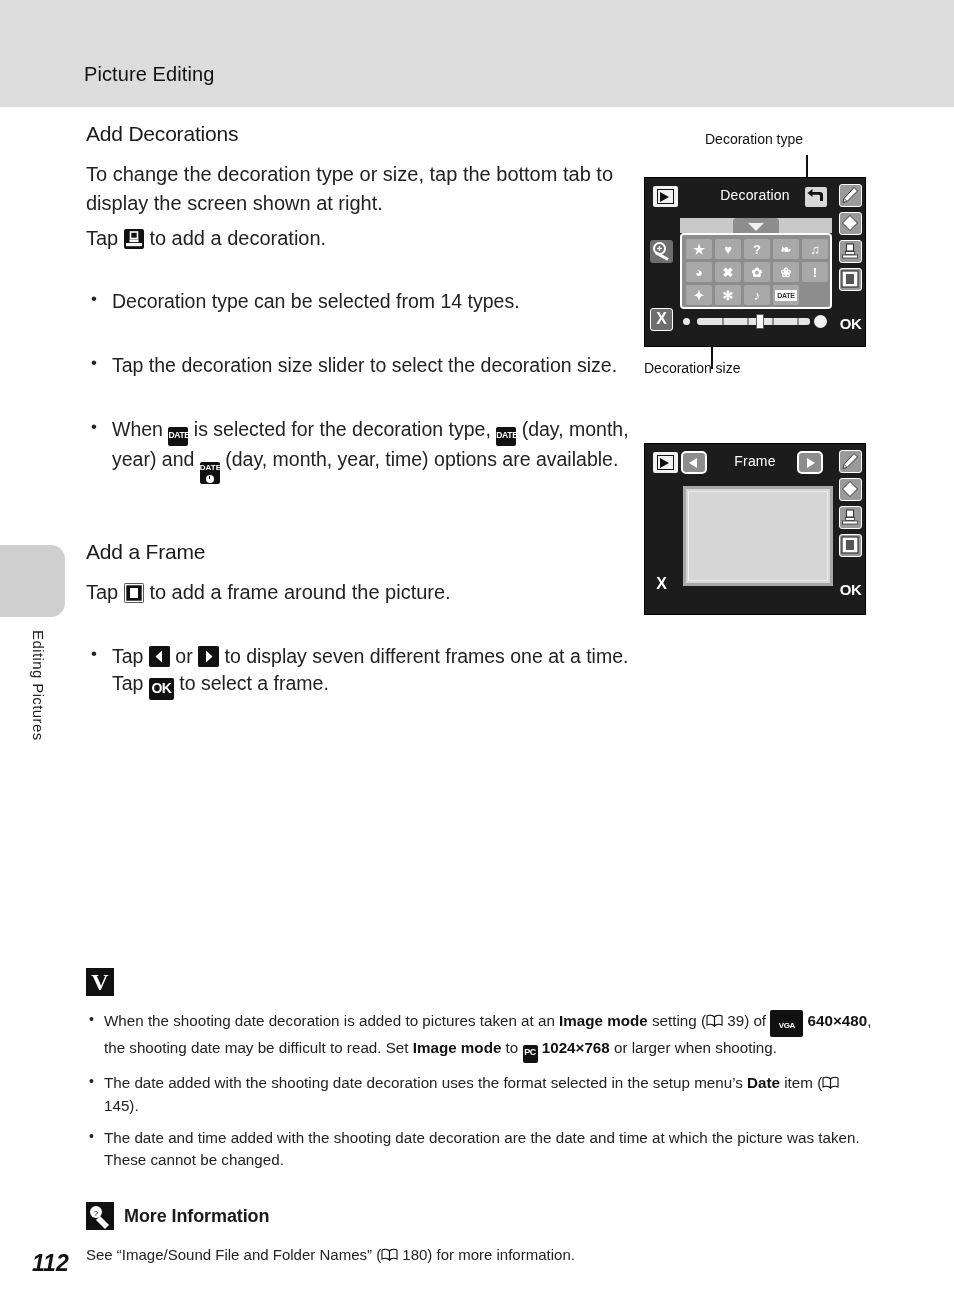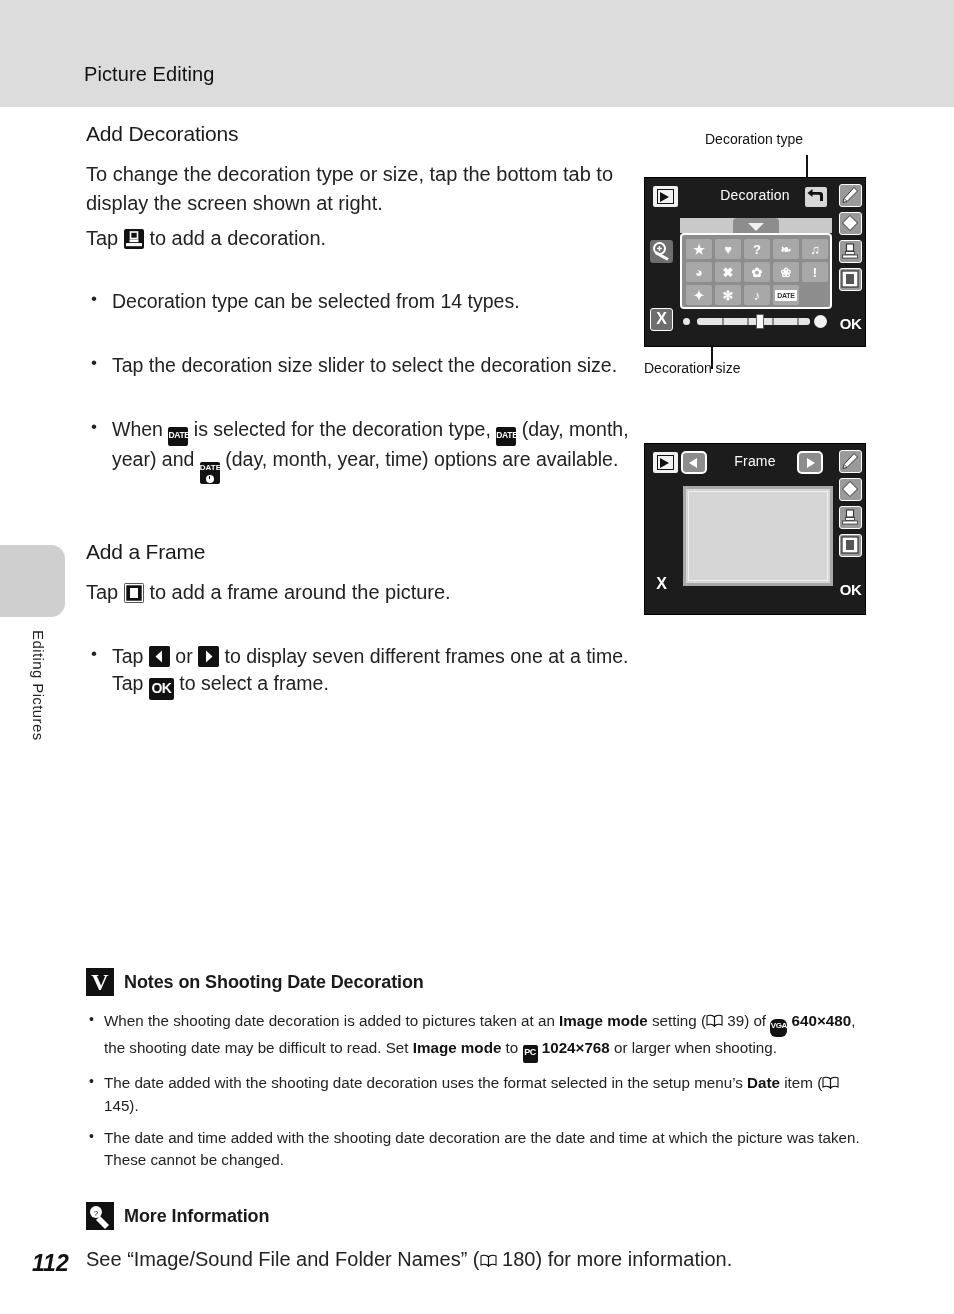--- a/index.html
+++ b/index.html
@@ -157,26 +157,25 @@
     position: relative;
   }
   .gl-ok {
     width: 25px; height: 19px;
     font-size: 14px;
     padding-top: 3px;
     vertical-align: -3px;
     letter-spacing: -0.5px;
   }
   .gl-vga {
-    width: 17px; height: 15px;
+    width: 33px; height: 15px;
     font-size: 8px;
-    padding-top: 3px;
+    padding-top: 12px;
     vertical-align: -2px;
     letter-spacing: -0.4px;
-    border-radius: 6px;
   }
   .gl-pc {
     width: 15px; height: 15px;
     font-size: 9px;
     padding-top: 3px;
     vertical-align: -2px;
     letter-spacing: -0.5px;
   }
   .bookicon {
     display:inline-block;
@@ -459,21 +458,21 @@
     color: #222;
     font-weight: 300;
   }
   ul.note-list li::before {
     content: "\2022";
     position: absolute;
     left: 3px; top: -1px;
     font-size: 14px;
   }
   .note-body {
-    font-size: 20px;
+    font-size: 15px;
     line-height: 1.5;
     color: #222;
     font-weight: 300;
     margin: 0;
   }
   b { font-weight: bold; color:#111; }
 
   .page-num {
     position: absolute;
     left: 32px;
@@ -701,21 +700,20 @@
           <rect x="6" y="5" width="8" height="10" fill="#555"></rect>
         </svg>
     </div>
     <div class="btn-ok-rail" style="top:135px;">OK</div>
   </div>
 </div>
 
 <div class="note-block" style="top:968px;">
   <div class="note-head">
     <div class="badge caution"></div>
-    <div class="title">Notes on Shooting Date Decoration</div>
   </div>
   <ul class="note-list">
     <li>
       <span>When the shooting date decoration is added to pictures taken at an</span>
       <b>Image mode</b>
       <span>setting (</span><span class="bookicon"><svg width="17" height="13" viewBox="0 0 17 13">
             <path d="M8.5 3 C6.5 1 3 1 1 2 v9 c2 -1 5.5 -1 7.5 1 z" fill="none" stroke="#111" stroke-width="1.1"></path>
             <path d="M8.5 3 C10.5 1 14 1 16 2 v9 c-2 -1 -5.5 -1 -7.5 1 z" fill="none" stroke="#111" stroke-width="1.1"></path>
           </svg></span> <span>39</span><span>) of</span>
       <span class="gl gl-vga">VGA</span>

